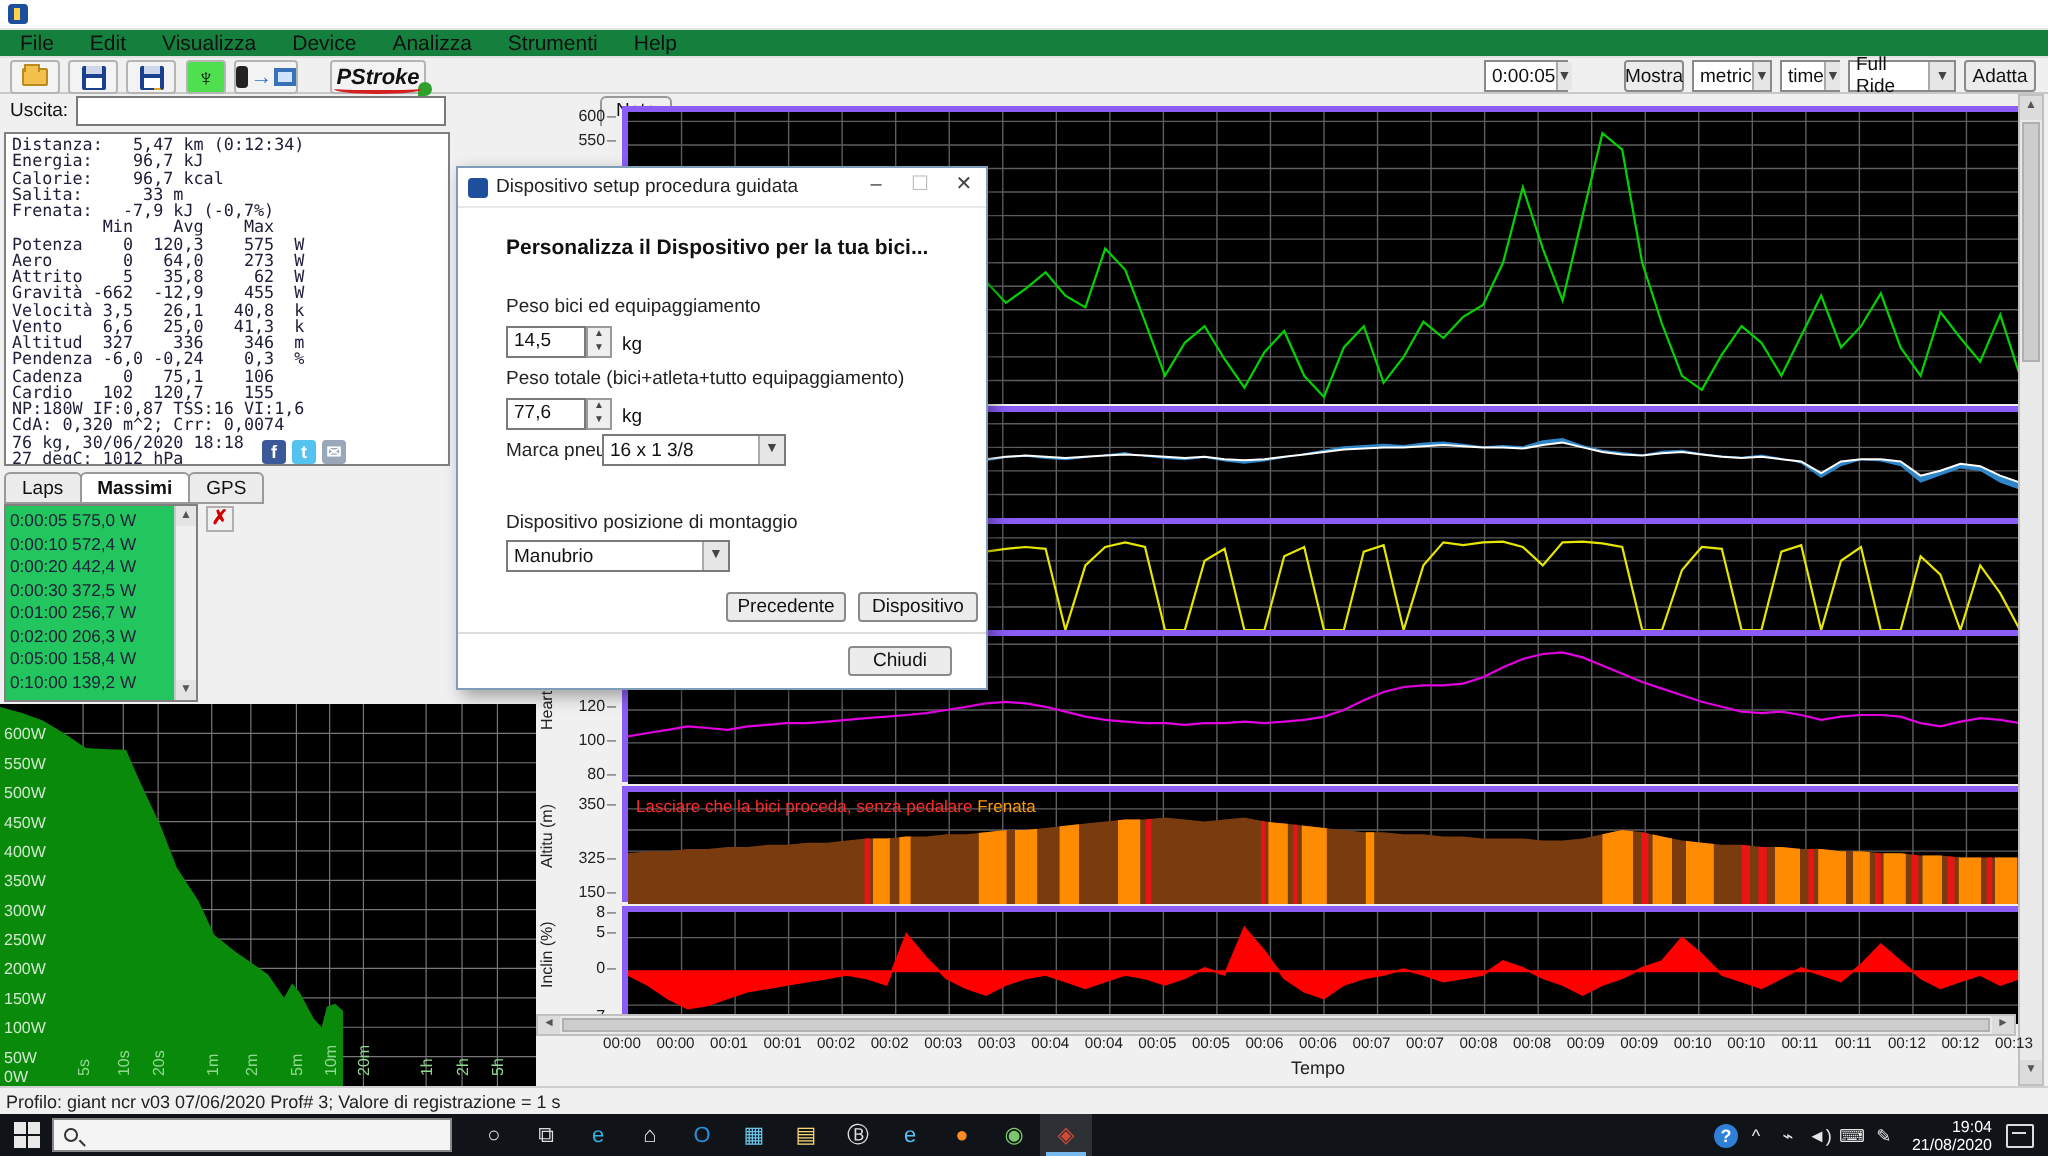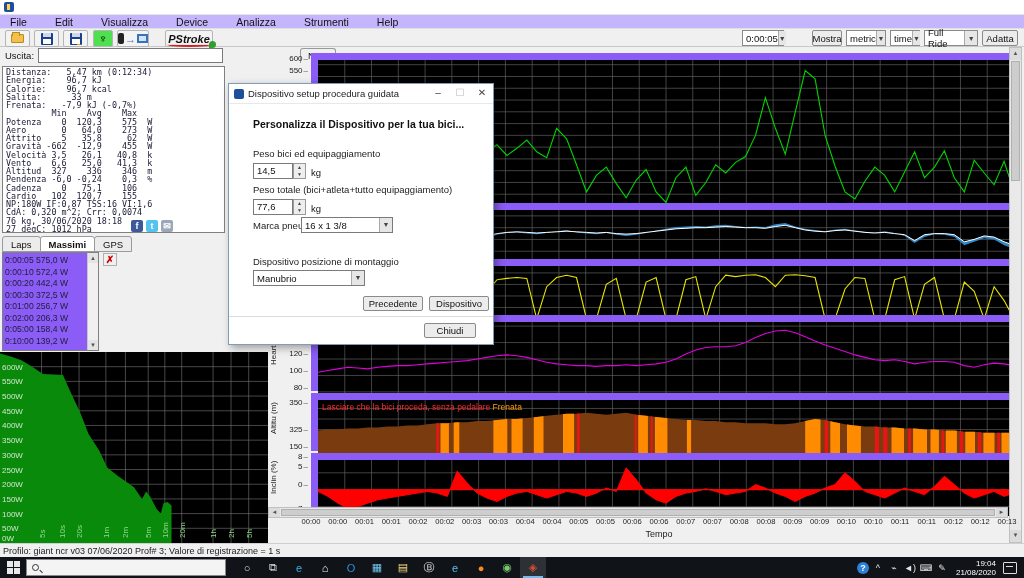--- a/index.html
+++ b/index.html
@@ -4,21 +4,21 @@
 <style>
   * { margin:0; padding:0; box-sizing:border-box; }
   html,body { width:1024px; height:578px; overflow:hidden; }
   body { font-family:"Liberation Sans",sans-serif; background:#f0f0f0; position:relative; font-size:11px; color:#111; }
 
   
   #titlebar { position:absolute; left:0; top:0; width:1024px; height:15px; background:#ffffff; border-bottom:1px solid #e4e4e4; display:flex; align-items:center; padding-left:4px; gap:4px; }
   #titlebar .appico { width:10px; height:10px; background:#1d4f9c; border-radius:2px; position:relative; }
   #titlebar .appico::after{content:""; position:absolute; left:3px; top:2px; width:3px; height:6px; background:#ffd24a;}
   #titlebar .ttl { font-size:10px; color:#222; }
-  #menubar { position:absolute; left:0; top:15px; width:1024px; height:14px; background:#c4b5fd; display:flex; align-items:center; padding-left:4px; gap:16px; border-bottom:1px solid #e0e0e0;}
+  #menubar { position:absolute; left:0; top:15px; width:1024px; height:14px; background:#15803d; display:flex; align-items:center; padding-left:4px; gap:6px; border-bottom:1px solid #e0e0e0;}
   #menubar span { padding:0 6px; font-size:10.5px; }
   #toolbar { position:absolute; left:0; top:29px; width:1024px; height:18px; background:#f0f0f0; border-bottom:1px solid #c8c8c8; }
   .tbtn { position:absolute; top:1px; height:17px; background:#f3f3f3; border:1px solid #b5b5b5; border-radius:2px; display:flex; align-items:center; justify-content:center; font-size:9px; }
   .ico-folder{width:13px;height:9px;background:#f3c14b;border:1px solid #b98a1d;border-radius:1px;position:relative;}
   .ico-folder::before{content:"";position:absolute;left:0;top:-3px;width:6px;height:3px;background:#f3c14b;border:1px solid #b98a1d;border-bottom:none;}
   .ico-floppy{width:12px;height:12px;background:#1b3f8f;position:relative;border-radius:1px;}
   .ico-floppy::before{content:"";position:absolute;left:2px;top:0;width:8px;height:4px;background:#cfd8ea;}
   .ico-floppy::after{content:"";position:absolute;left:2px;bottom:1px;width:8px;height:5px;background:#fff;}
   .pencil{position:absolute;right:1px;bottom:0;width:0;height:0;border-left:4px solid #e0a020;border-top:4px solid transparent;}
   .ico-usb{font-size:12px;line-height:12px;color:#000;}
@@ -36,31 +36,31 @@
   #uscita-label{position:absolute;left:5px;top:50px;font-size:9.5px;}
   #uscita-input{position:absolute;left:38px;top:48px;width:185px;height:15px;background:#fff;border:1px solid #7a7a7a;}
   #nota-tab{position:absolute;left:300px;top:48px;width:36px;height:15px;background:#f0f0f0;border:1px solid #999;border-bottom:none;border-radius:3px 3px 0 0;font-size:9.5px;text-align:center;line-height:14px;}
   #stats-box{position:absolute;left:2px;top:66px;width:223px;height:167px;background:#fff;border:1px solid #808080;padding:1px 0 0 3px;overflow:hidden;}
   #stats-box div{font-family:"DejaVu Sans Mono",monospace;font-size:8.4px;line-height:8.25px;white-space:pre;color:#20203a;}
   #social{position:absolute;left:131px;top:220px;display:flex;gap:3px;}
   .soc{width:12px;height:12px;border-radius:2px;color:#fff;font-size:9px;font-weight:bold;text-align:center;line-height:12px;}
   #tabs{position:absolute;left:2px;top:236px;display:flex;}
   .tab{height:16px;padding:0 8px;font-size:9.5px;line-height:15px;border:1px solid #9a9a9a;background:#ececec;border-radius:3px 3px 0 0;margin-right:-1px;}
   .tab.active{background:#fff;font-weight:bold;position:relative;z-index:2;}
-  #maxlist{position:absolute;left:2px;top:252px;width:97px;height:99px;background:#8b5cf6;border:1px solid #808080;overflow:hidden;}
+  #maxlist{position:absolute;left:2px;top:252px;width:97px;height:99px;background:#22c55e;border:1px solid #808080;overflow:hidden;}
   #maxlist .rows{position:absolute;left:2px;top:2px;right:12px;}
   #maxlist .rows div{font-size:8.6px;line-height:11.5px;color:#20203a;white-space:pre;}
   .vsb{position:absolute;right:0;top:0;bottom:0;width:11px;background:#f0f0f0;border-left:1px solid #c8c8c8;font-size:6px;color:#555;text-align:center;}
   .vsb .up{position:absolute;top:0;left:0;right:0;height:10px;background:#e4e4e4;line-height:10px;}
   .vsb .dn{position:absolute;bottom:0;left:0;right:0;height:10px;background:#e4e4e4;line-height:10px;}
   #del-x{position:absolute;left:103px;top:253px;width:14px;height:13px;background:#f0f0f0;border:1px solid #b0b0b0;color:#d00000;font-weight:bold;font-size:10px;line-height:11px;text-align:center;}
   #pd-wrap{position:absolute;left:0;top:352px;width:268px;height:191px;background:#000;}
 
   
-  .strip{position:absolute;left:311px;width:698px;border:7px solid #8b5cf6;background:#000;}
+  .strip{position:absolute;left:311px;width:698px;border:3px solid #8b5cf6;background:#000;}
   #strip-power{top:53px;height:148px;}
   #strip-speed{top:203px;height:55px;}
   #strip-cadence{top:259px;height:55px;}
   #strip-heart{top:315px;height:76px;}
   #strip-altitude{top:393px;height:58px;}
   #strip-inclin{top:453px;height:58px;}
   .axis{position:absolute;left:268px;width:42px;}
   #axis-power{top:53px;height:148px;} #axis-speed{top:203px;height:55px;}
   #axis-cadence{top:259px;height:55px;} #axis-heart{top:315px;height:76px;}
   #axis-altitude{top:393px;height:58px;} #axis-inclin{top:453px;height:58px;}

